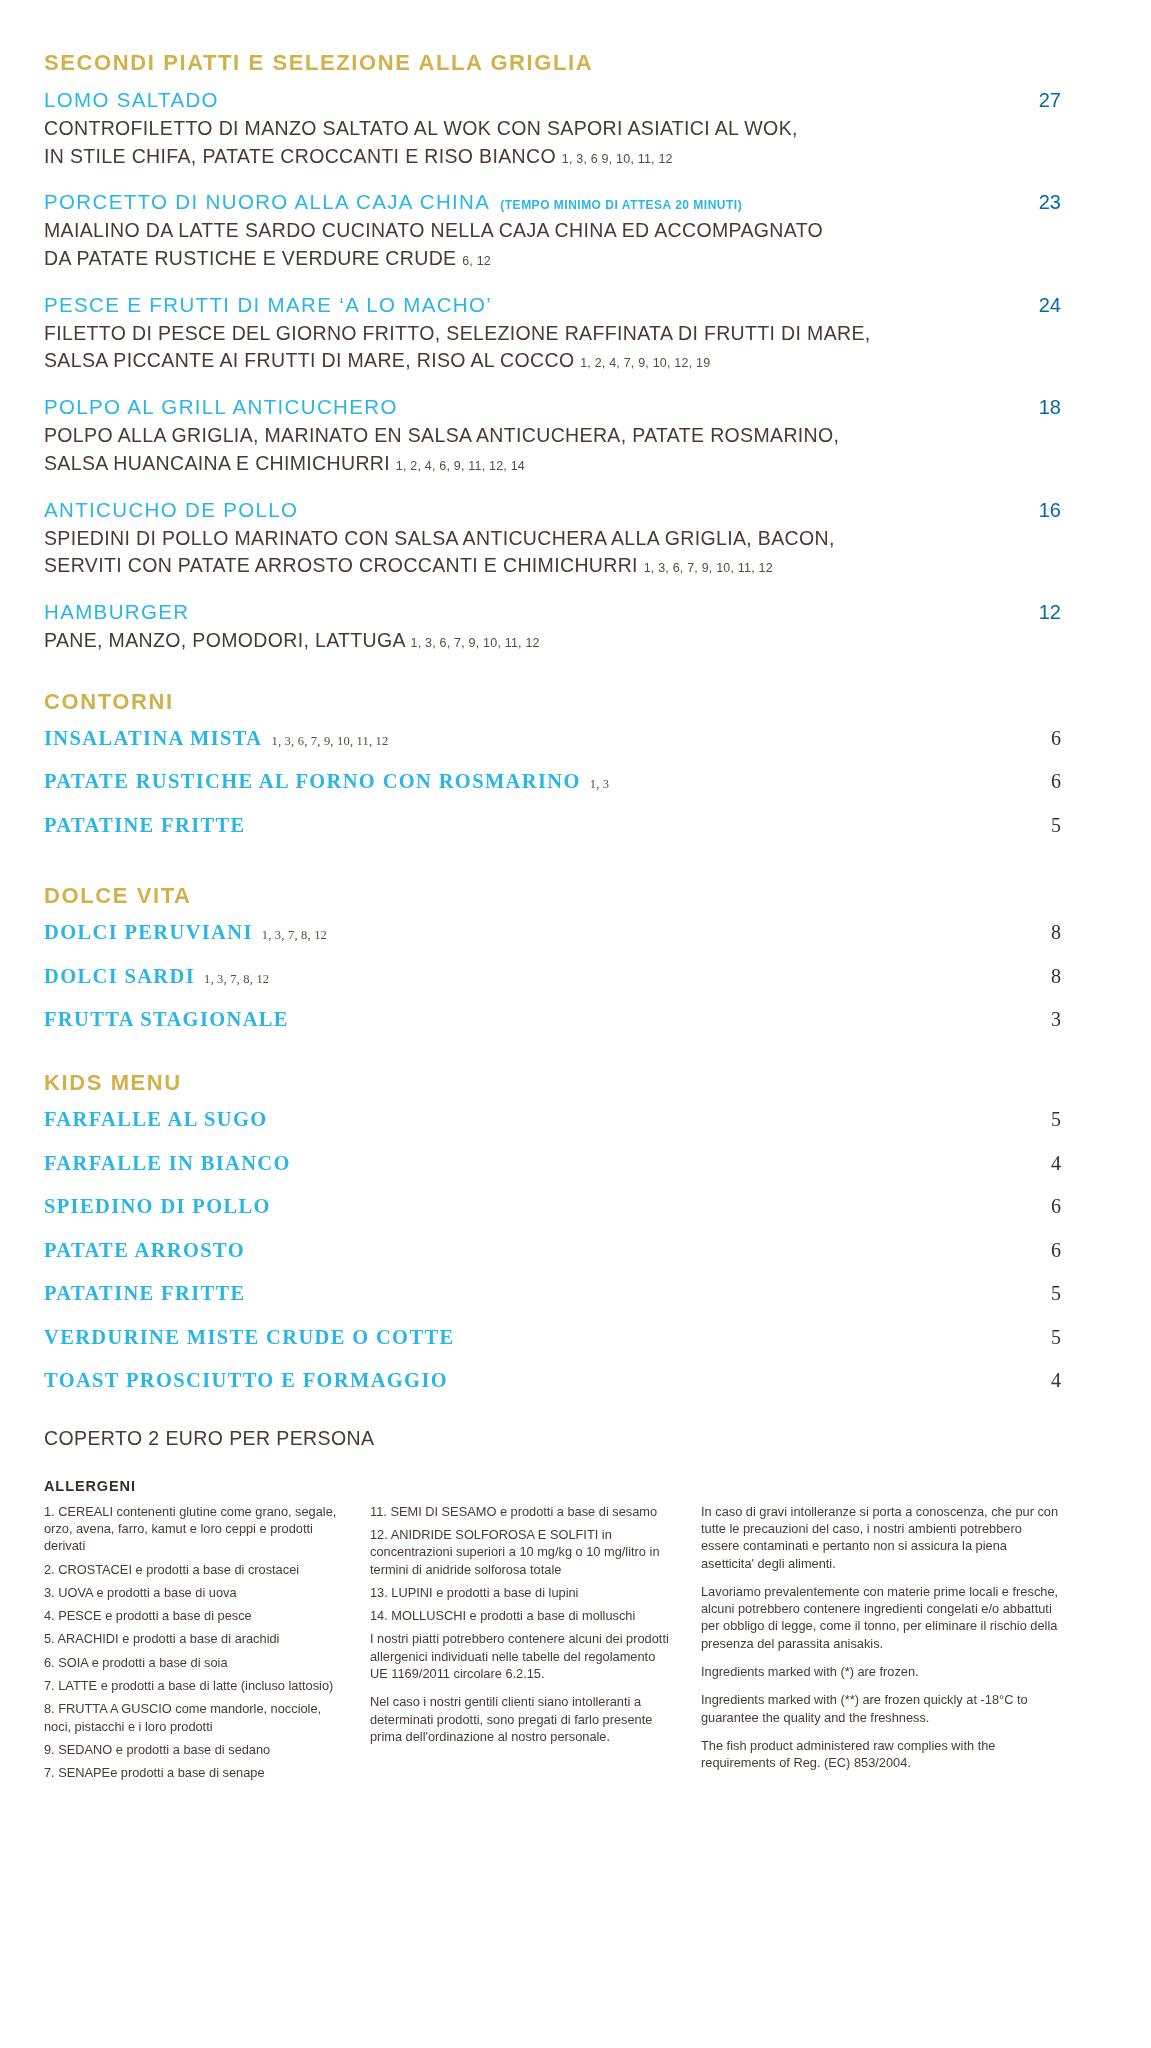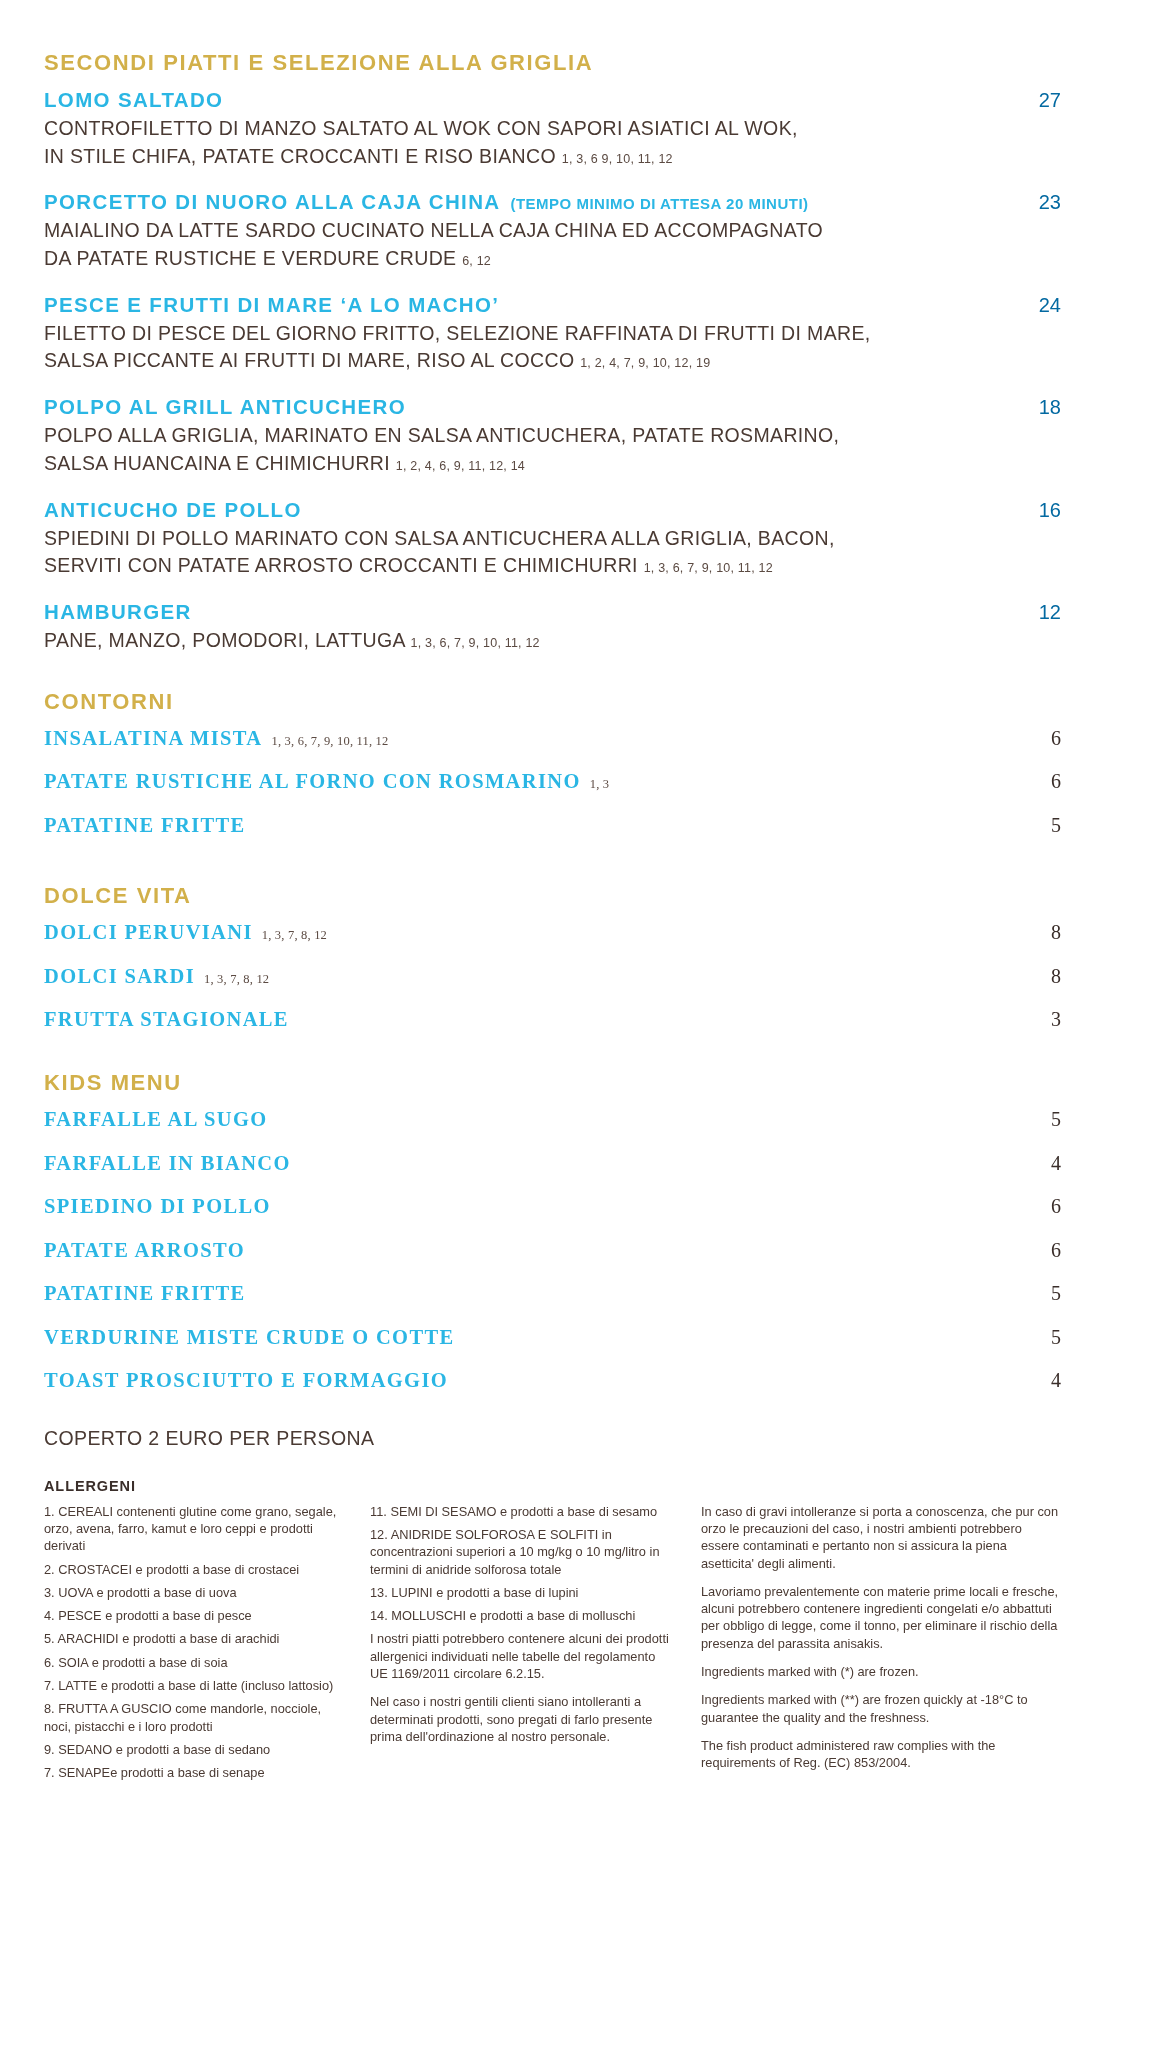--- a/index.html
+++ b/index.html
@@ -50,29 +50,29 @@
   }
   .dish-title-wrap {
     display: flex;
     align-items: baseline;
     flex: 1 1 auto;
     min-width: 0;
   }
   .dish-title {
     color: #2ab6e4;
     font-size: 20.5px;
-    font-weight: bold;
+    font-weight: normal;
     letter-spacing: 1.35px;
     text-transform: uppercase;
     line-height: 1.15;
     white-space: nowrap;
   }
   .dish-note {
     color: #2ab6e4;
-    font-size: 15px;
+    font-size: 12px;
     font-weight: bold;
     letter-spacing: 0.5px;
     margin-left: 10px;
     white-space: nowrap;
   }
   .dish-price {
     color: #0369a1;
     font-size: 20px;
     font-weight: normal;
     line-height: 1.15;
@@ -384,21 +384,21 @@
     <div class="allergeni-col col-2">
       <div class="al-item">11. SEMI DI SESAMO e prodotti a base di sesamo</div>
       <div class="al-item">12. ANIDRIDE SOLFOROSA E SOLFITI in concentrazioni superiori a 10 mg/kg o 10 mg/litro in termini di anidride solforosa totale</div>
       <div class="al-item">13. LUPINI e prodotti a base di lupini</div>
       <div class="al-item">14. MOLLUSCHI e prodotti a base di molluschi</div>
       <div class="al-para">I nostri piatti potrebbero contenere alcuni dei prodotti allergenici individuati nelle tabelle del regolamento UE 1169/2011 circolare 6.2.15.</div>
       <div class="al-para">Nel caso i nostri gentili clienti siano intolleranti a determinati prodotti, sono pregati di farlo presente prima dell'ordinazione al nostro personale.</div>
     </div>
 
     <div class="allergeni-col col-3">
-      <div class="al-para">In caso di gravi intolleranze si porta a conoscenza, che pur con orzo le precauzioni del caso, i nostri ambienti potrebbero essere contaminati e pertanto non si assicura la piena asetticita' degli alimenti.</div>
+      <div class="al-para">In caso di gravi intolleranze si porta a conoscenza, che pur con tutte le precauzioni del caso, i nostri ambienti potrebbero essere contaminati e pertanto non si assicura la piena asetticita' degli alimenti.</div>
       <div class="al-para">Lavoriamo prevalentemente con materie prime locali e fresche, alcuni potrebbero contenere ingredienti congelati e/o abbattuti per obbligo di legge, come il tonno, per eliminare il rischio della presenza del parassita anisakis.</div>
       <div class="al-para">Ingredients marked with (*) are frozen.</div>
       <div class="al-para">Ingredients marked with (**) are frozen quickly at -18°C to guarantee the quality and the freshness.</div>
       <div class="al-para">The fish product administered raw complies with the requirements of Reg. (EC) 853/2004.</div>
     </div>
 
   </div>
 
 </div>
 

